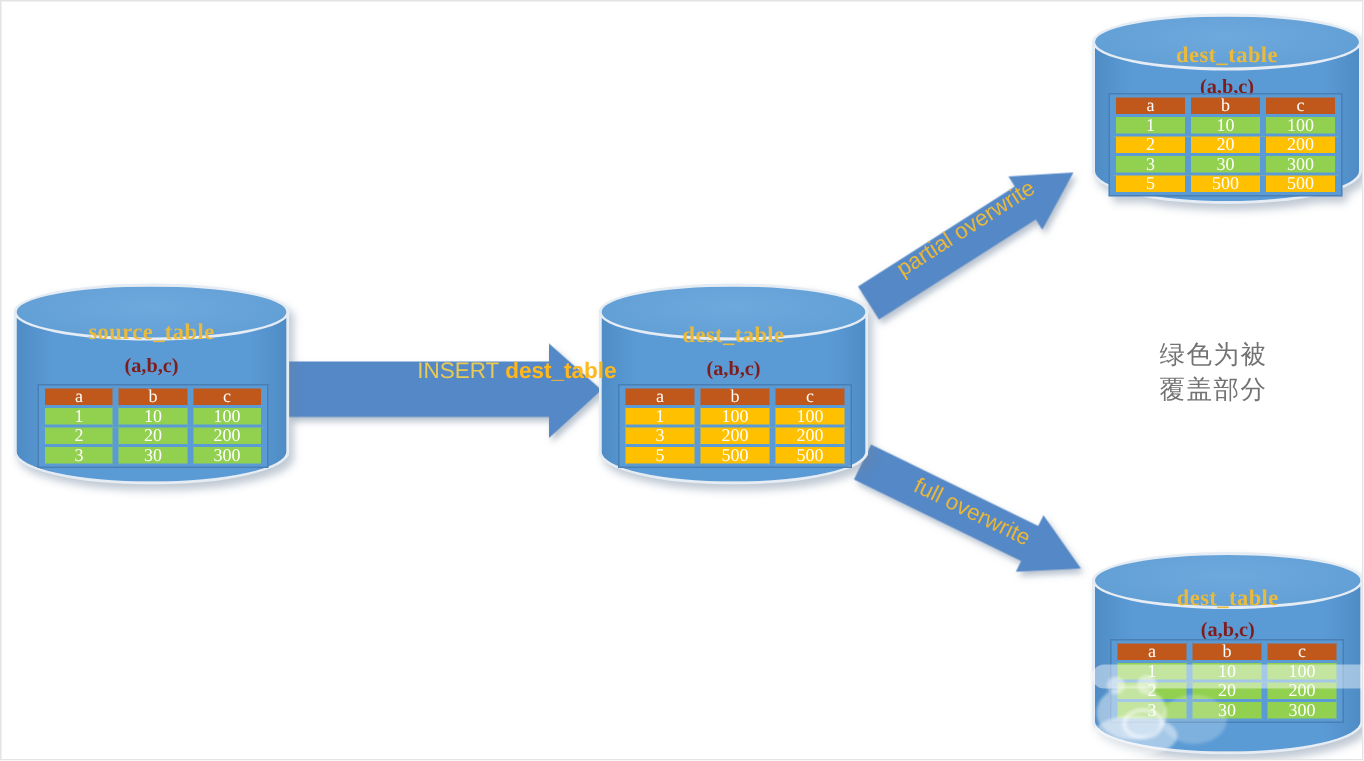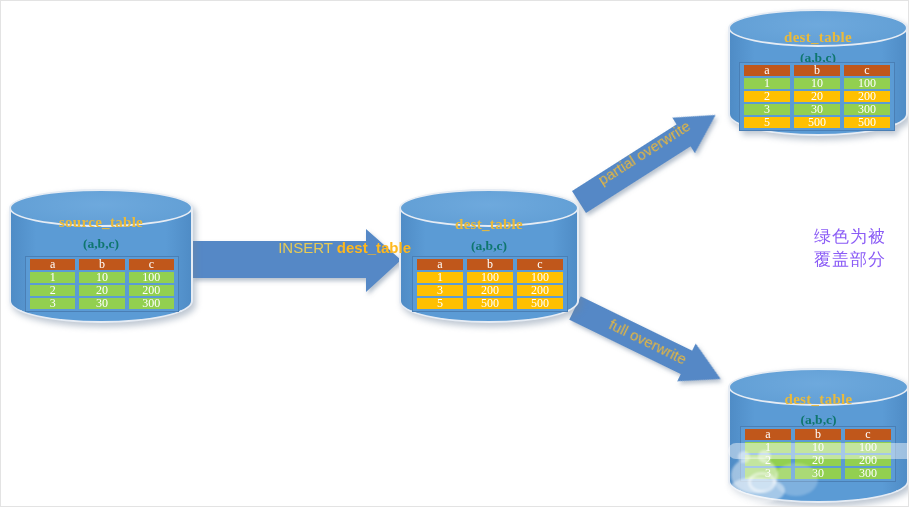--- a/index.html
+++ b/index.html
@@ -14,21 +14,21 @@
   .cyl-body{position:absolute;left:0;right:0;top:18px;bottom:0;box-sizing:border-box;
             background:linear-gradient(90deg,#4f8cc6 0%,#5b9bd5 14%,#5b9bd5 86%,#4f8cc6 100%);
             border:2px solid #e6ecf4;border-top:none;
             border-bottom-left-radius:50% 22px;border-bottom-right-radius:50% 22px;}
   .cyl-top{position:absolute;left:0;right:0;top:0;height:38px;box-sizing:border-box;
            background:radial-gradient(ellipse at 50% 40%,#6ea9dd 0%,#63a0d6 70%,#5b9bd5 100%);
            border:2px solid #e6ecf4;border-radius:50%;}
   .cyl-title{position:absolute;left:0;right:0;text-align:center;z-index:3;
              color:#e9ba3c;font:bold 15px "Liberation Serif",serif;letter-spacing:.3px;}
   .cyl-sub{position:absolute;left:0;right:0;text-align:center;z-index:3;
-           color:#0f766e;font:bold 13.5px "Liberation Serif",serif;}
+           color:#7f1d1d;font:bold 13.5px "Liberation Serif",serif;}
 
   
   .dtable{position:absolute;z-index:3;border-collapse:collapse;table-layout:fixed;
           outline:1px solid #4a7fb5;}
   .dtable td{border-style:solid;border-color:#5b9bd5;border-width:2px 4px;
              text-align:center;color:#ffffff;padding:0;height:10px;
              font:12px "Liberation Serif",serif;line-height:11px;}
   .dtable tr.hdr td{background:#c0571b;}
   .dtable tr.green td{background:#92d050;}
   .dtable tr.amber td{background:#ffc000;}
@@ -37,21 +37,21 @@
   .sql-label{position:absolute;left:186px;top:238px;width:224px;z-index:4;
              text-align:right;white-space:nowrap;line-height:21px;
              font:15px "Liberation Sans",sans-serif;color:#e7cb55;}
   .sql-label .tname{font-weight:bold;color:#ffb81c;}
   .branch-label{position:absolute;width:150px;z-index:4;text-align:center;white-space:nowrap;
                 font:15px "Liberation Sans",sans-serif;color:#e8b73c;}
   #partial-label{left:568px;top:143px;transform:rotate(-32.5deg);}
   #full-label{left:572px;top:332px;transform:rotate(26deg);}
 
   
-  .note{position:absolute;left:813px;top:224px;z-index:2;color:#8b5cf6;
+  .note{position:absolute;left:772px;top:224px;z-index:2;color:#737373;
         font:17px "Liberation Sans",sans-serif;line-height:23px;letter-spacing:1px;}
   .note span{display:block;}
 
   
   .wm{position:absolute;background:rgba(255,255,255,.45);z-index:6;}
   #wm-band{left:727px;top:442px;width:182px;height:16px;border-radius:9px 0 0 9px;}
   .wm-blob{border-radius:50%;filter:blur(1px);}
   #wm-ear1{left:737px;top:450px;width:12px;height:12px;}
   #wm-ear2{left:757px;top:449px;width:13px;height:13px;}
   #wm-head{left:730px;top:456px;width:47px;height:36px;}

